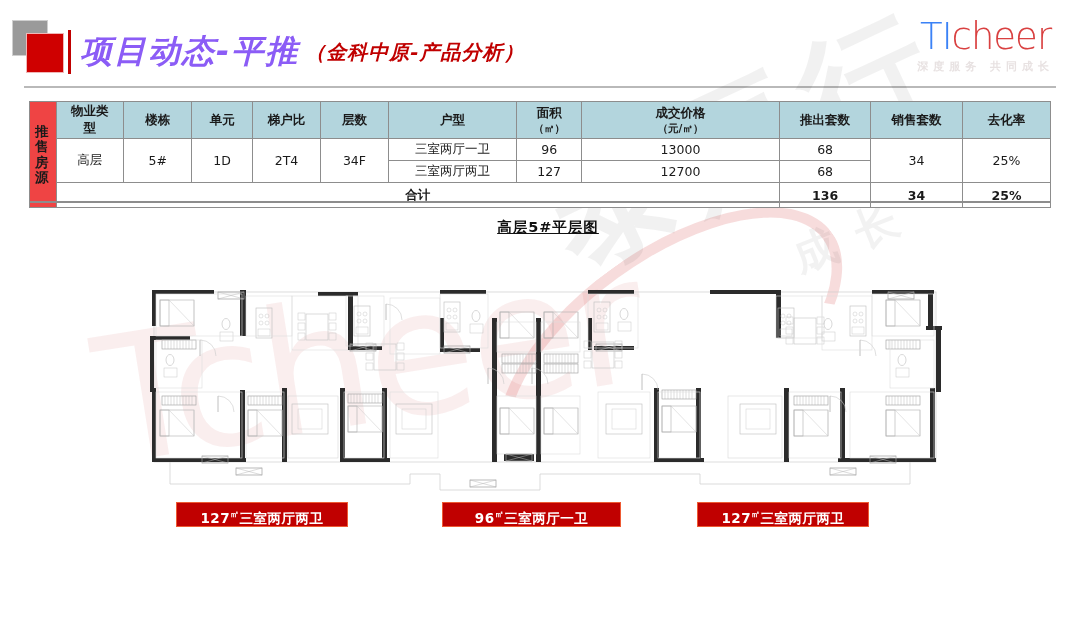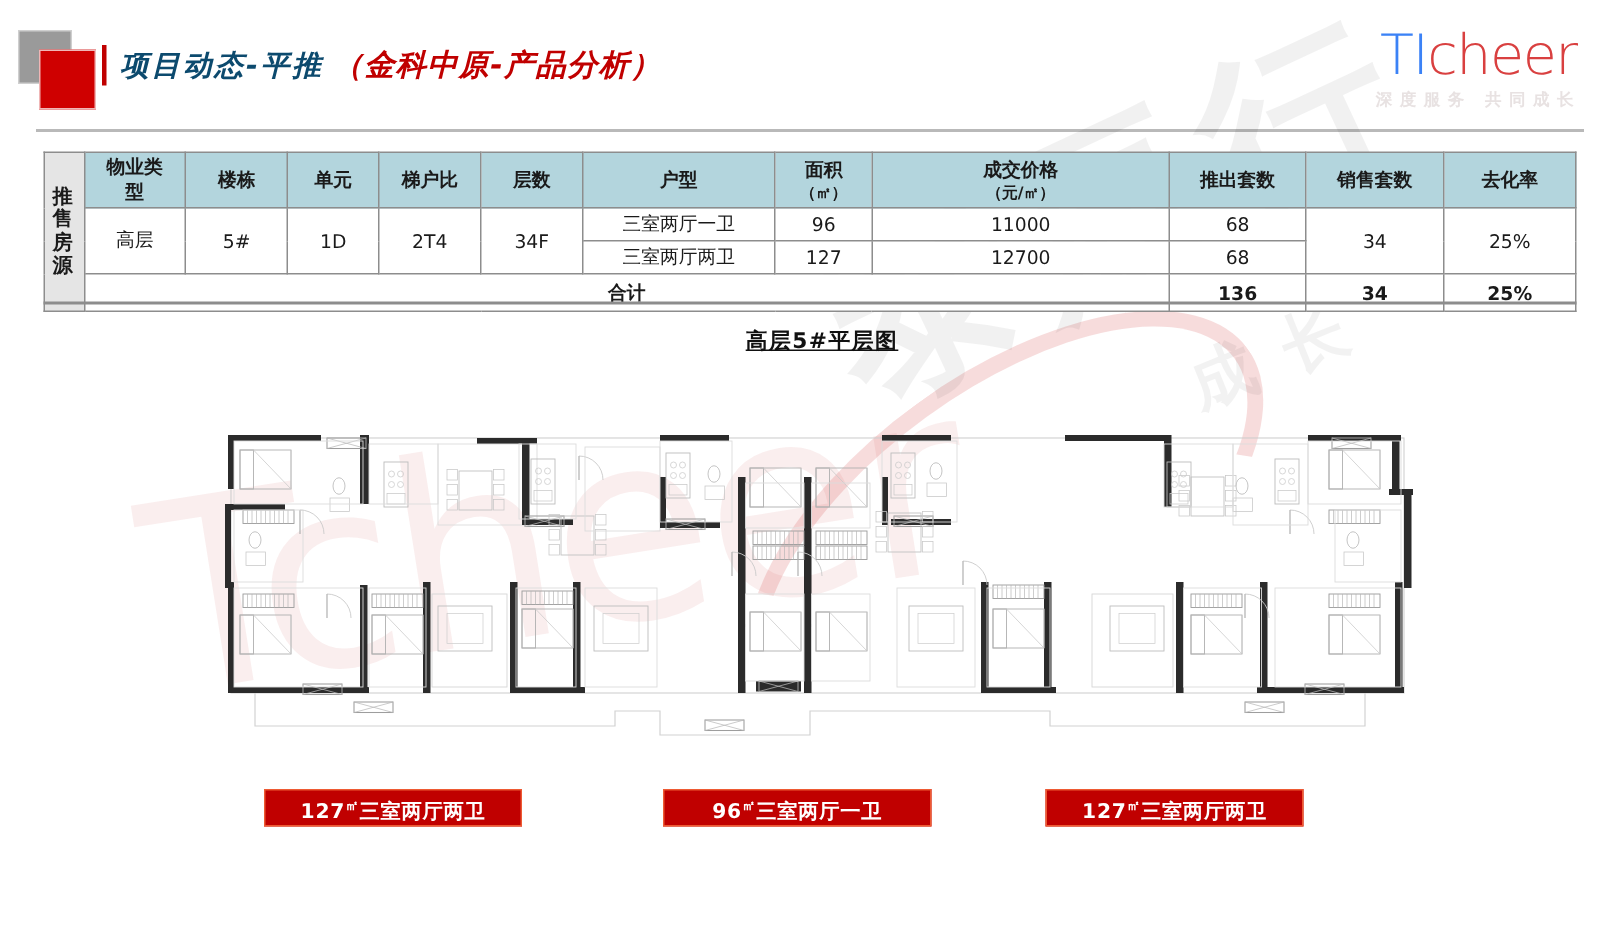--- a/index.html
+++ b/index.html
@@ -26,22 +26,22 @@
     border: 1px solid #f0b6b6;
   }
   .title-bar {
     position: absolute; left: 68px; top: 30px;
     border-left: 3px solid #c00000;
     padding-left: 9px;
     white-space: nowrap;
   }
   .title-main {
     font-family: "DejaVu Sans", sans-serif;
-    font-size: 19px; font-weight: bold; font-style: italic;
-    color: #0c4a6e; letter-spacing: 2px;
+    font-size: 32px; font-weight: bold; font-style: italic;
+    color: #8b5cf6; letter-spacing: 2px;
     display: inline-block; vertical-align: middle;
   }
   .title-sub {
     font-family: "DejaVu Sans", sans-serif;
     font-size: 20px; font-weight: bold; font-style: italic;
     color: #c00000; letter-spacing: 1px;
     display: inline-block; vertical-align: middle;
     margin-left: 6px;
   }
   .logo-wrap {
@@ -118,21 +118,21 @@
     text-align: center;
     vertical-align: middle;
     font-size: 12.5px;
     color: #1a1a1a;
     padding: 1px 12px;
     background-clip: padding-box;
   }
   .hdr { background: #b3d5dd; font-weight: bold; font-size: 13px; height: 35px; }
   .hdr.vert {
     width: 26px;
-    background: #e5e5e5;
+    background: #ef4444;
     font-weight: bold;
     font-size: 13.5px;
     letter-spacing: 2px;
     line-height: 1.12;
     padding: 2px 0;
   }
   .hdr .unit { font-size: 10.5px; font-weight: bold; display: block; }
   .body-cell { height: 22px; background: #ffffff; }
   .total-row td { font-weight: bold; height: 25px; font-size: 13px; background:#fff; }
   .total-label { font-weight: bold; font-size: 13.5px; }
@@ -153,21 +153,21 @@
   }
 
   
   .plan-area {
     position: absolute; left: 140px; top: 278px;
     width: 810px; height: 232px;
   }
   .plan-area svg { display: block; width: 810px; height: 232px; }
 
   
-  .labels { position: absolute; left: 0; top: 526px; width: 1080px; height: 26px; padding-left: 32px; }
+  .labels { position: absolute; left: 0; top: 502px; width: 1080px; height: 26px; padding-left: 32px; }
   .lbl {
     position: absolute;
     height: 25px; line-height: 23px;
     background: #c00000;
     border: 1px solid #ee5a33;
     color: #ffffff;
     font-family: "DejaVu Sans", sans-serif;
     font-size: 13.5px; font-weight: bold;
     text-align: center;
     letter-spacing: 0.5px;
@@ -241,21 +241,21 @@
       </tr>
 
       <tr>
         <td class="body-cell" rowspan="2">高层</td>
         <td class="body-cell" rowspan="2">5#</td>
         <td class="body-cell" rowspan="2">1D</td>
         <td class="body-cell" rowspan="2">2T4</td>
         <td class="body-cell" rowspan="2">34F</td>
         <td class="body-cell">三室两厅一卫</td>
         <td class="body-cell">96</td>
-        <td class="body-cell">11000</td>
+        <td class="body-cell">13000</td>
         <td class="body-cell">68</td>
         <td class="body-cell" rowspan="2">34</td>
         <td class="body-cell" rowspan="2">25%</td>
       </tr>
 
       <tr>
         <td class="body-cell">三室两厅两卫</td>
         <td class="body-cell">127</td>
         <td class="body-cell">12700</td>
         <td class="body-cell">68</td>

